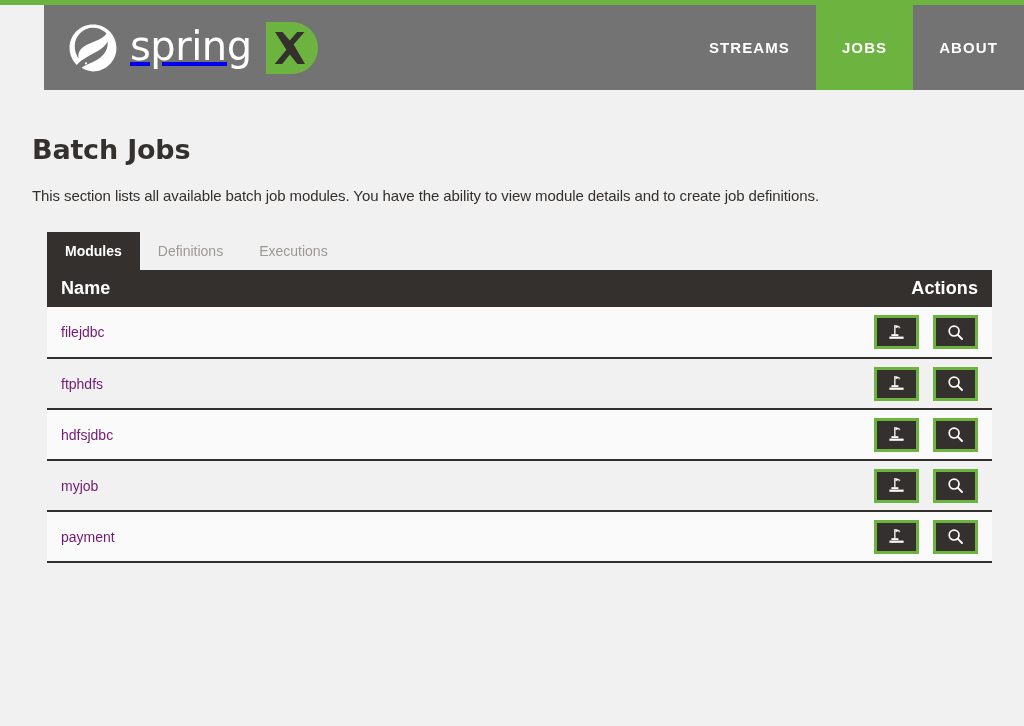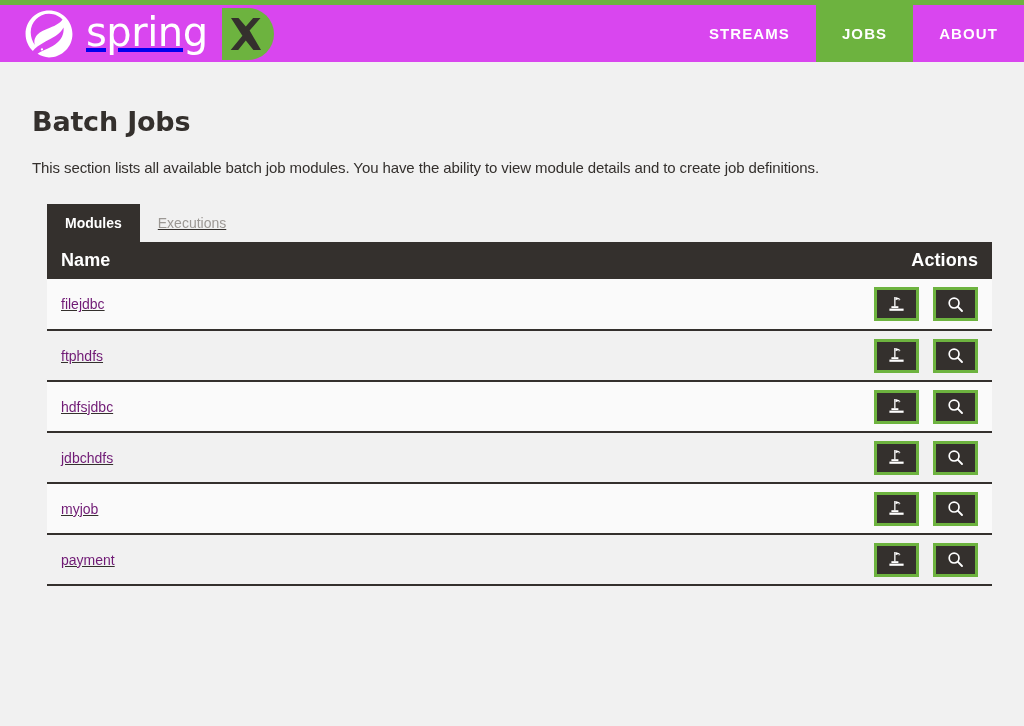--- a/index.html
+++ b/index.html
@@ -20,25 +20,26 @@
   
   .top-accent {
     height: 5px;
     width: 100%;
     background: #6db33f;
   }
 
   
   .site-header {
     position: relative;
-    height: 57px;
-    background: #d946ef;
+    height: 85px;
+    background: #737373;
     display: flex;
     align-items: center;
     justify-content: space-between;
+    margin-left: 44px;
   }
 
   .brand {
     display: flex;
     align-items: center;
     padding-left: 24px;
     height: 100%;
   }
 
   .leaf-mark {
@@ -113,21 +114,20 @@
     color: #34302d;
     margin-top: 22px;
     letter-spacing: -0.1px;
   }
 
   
   .panel {
     margin-top: 28px;
     width: 945px;
     margin-left: 15px;
-    text-decoration: underline;
   }
 
   .tab-strip {
     display: flex;
     align-items: flex-end;
     height: 38px;
   }
 
   .tab {
     font-size: 14px;
@@ -243,20 +243,21 @@
 
 <main class="page">
 
   <h1 class="page-title">Batch Jobs</h1>
   <p class="page-desc">This section lists all available batch job modules. You have the ability to view module details and to create job definitions.</p>
 
   <section class="panel">
 
     <div class="tab-strip">
       <button class="tab is-active">Modules</button>
+      <button class="tab">Definitions</button>
       <button class="tab">Executions</button>
     </div>
 
     <table class="data-table">
       <thead>
         <tr>
           <th class="col-name">Name</th>
           <th class="col-actions">Actions</th>
         </tr>
       </thead>
@@ -337,22 +338,23 @@
               <circle cx="7.1" cy="7.1" r="4.9" fill="none" stroke="#ffffff" stroke-width="1.7"></circle>
               <line x1="10.7" y1="10.7" x2="15.0" y2="15.0" stroke="#ffffff" stroke-width="1.9" stroke-linecap="round"></line>
             </svg>
           </span>
         </button>
       </span>
     </td>
   </tr>
 
 
+
   <tr>
-    <td class="cell-name">jdbchdfs</td>
+    <td class="cell-name">myjob</td>
     <td class="cell-actions">
       <span class="action-group">
         <button class="action-btn" title="Create Job Definition">
           <span>
             <svg width="17" height="17" viewBox="0 0 17 17" aria-hidden="true">
               <path fill="#ffffff" d="M6.2 1.0 h1.3 v9.4 h-1.3 z"></path>
               <path fill="#ffffff" d="M7.5 1.0 l4.6 1.5 -4.6 1.7 z"></path>
               <path fill="#ffffff" d="M10.6 3.0 l2.1 .7 -2.1 .8 z"></path>
               <rect fill="#ffffff" x="3.4" y="10.2" width="7.0" height="1.9"></rect>
               <rect fill="#ffffff" x="1.4" y="12.6" width="14.2" height="2.2"></rect>
@@ -365,21 +367,21 @@
               <circle cx="7.1" cy="7.1" r="4.9" fill="none" stroke="#ffffff" stroke-width="1.7"></circle>
               <line x1="10.7" y1="10.7" x2="15.0" y2="15.0" stroke="#ffffff" stroke-width="1.9" stroke-linecap="round"></line>
             </svg>
           </span>
         </button>
       </span>
     </td>
   </tr>
 
   <tr>
-    <td class="cell-name">myjob</td>
+    <td class="cell-name">payment</td>
     <td class="cell-actions">
       <span class="action-group">
         <button class="action-btn" title="Create Job Definition">
           <span>
             <svg width="17" height="17" viewBox="0 0 17 17" aria-hidden="true">
               <path fill="#ffffff" d="M6.2 1.0 h1.3 v9.4 h-1.3 z"></path>
               <path fill="#ffffff" d="M7.5 1.0 l4.6 1.5 -4.6 1.7 z"></path>
               <path fill="#ffffff" d="M10.6 3.0 l2.1 .7 -2.1 .8 z"></path>
               <rect fill="#ffffff" x="3.4" y="10.2" width="7.0" height="1.9"></rect>
               <rect fill="#ffffff" x="1.4" y="12.6" width="14.2" height="2.2"></rect>
@@ -390,44 +392,17 @@
           <span>
             <svg width="17" height="17" viewBox="0 0 17 17" aria-hidden="true">
               <circle cx="7.1" cy="7.1" r="4.9" fill="none" stroke="#ffffff" stroke-width="1.7"></circle>
               <line x1="10.7" y1="10.7" x2="15.0" y2="15.0" stroke="#ffffff" stroke-width="1.9" stroke-linecap="round"></line>
             </svg>
           </span>
         </button>
       </span>
     </td>
   </tr>
-
-  <tr>
-    <td class="cell-name">payment</td>
-    <td class="cell-actions">
-      <span class="action-group">
-        <button class="action-btn" title="Create Job Definition">
-          <span>
-            <svg width="17" height="17" viewBox="0 0 17 17" aria-hidden="true">
-              <path fill="#ffffff" d="M6.2 1.0 h1.3 v9.4 h-1.3 z"></path>
-              <path fill="#ffffff" d="M7.5 1.0 l4.6 1.5 -4.6 1.7 z"></path>
-              <path fill="#ffffff" d="M10.6 3.0 l2.1 .7 -2.1 .8 z"></path>
-              <rect fill="#ffffff" x="3.4" y="10.2" width="7.0" height="1.9"></rect>
-              <rect fill="#ffffff" x="1.4" y="12.6" width="14.2" height="2.2"></rect>
-            </svg>
-          </span>
-        </button>
-        <button class="action-btn" title="View Details">
-          <span>
-            <svg width="17" height="17" viewBox="0 0 17 17" aria-hidden="true">
-              <circle cx="7.1" cy="7.1" r="4.9" fill="none" stroke="#ffffff" stroke-width="1.7"></circle>
-              <line x1="10.7" y1="10.7" x2="15.0" y2="15.0" stroke="#ffffff" stroke-width="1.9" stroke-linecap="round"></line>
-            </svg>
-          </span>
-        </button>
-      </span>
-    </td>
-  </tr>
 </tbody>
     </table>
 
   </section>
 </main>
 
 </body></html>

